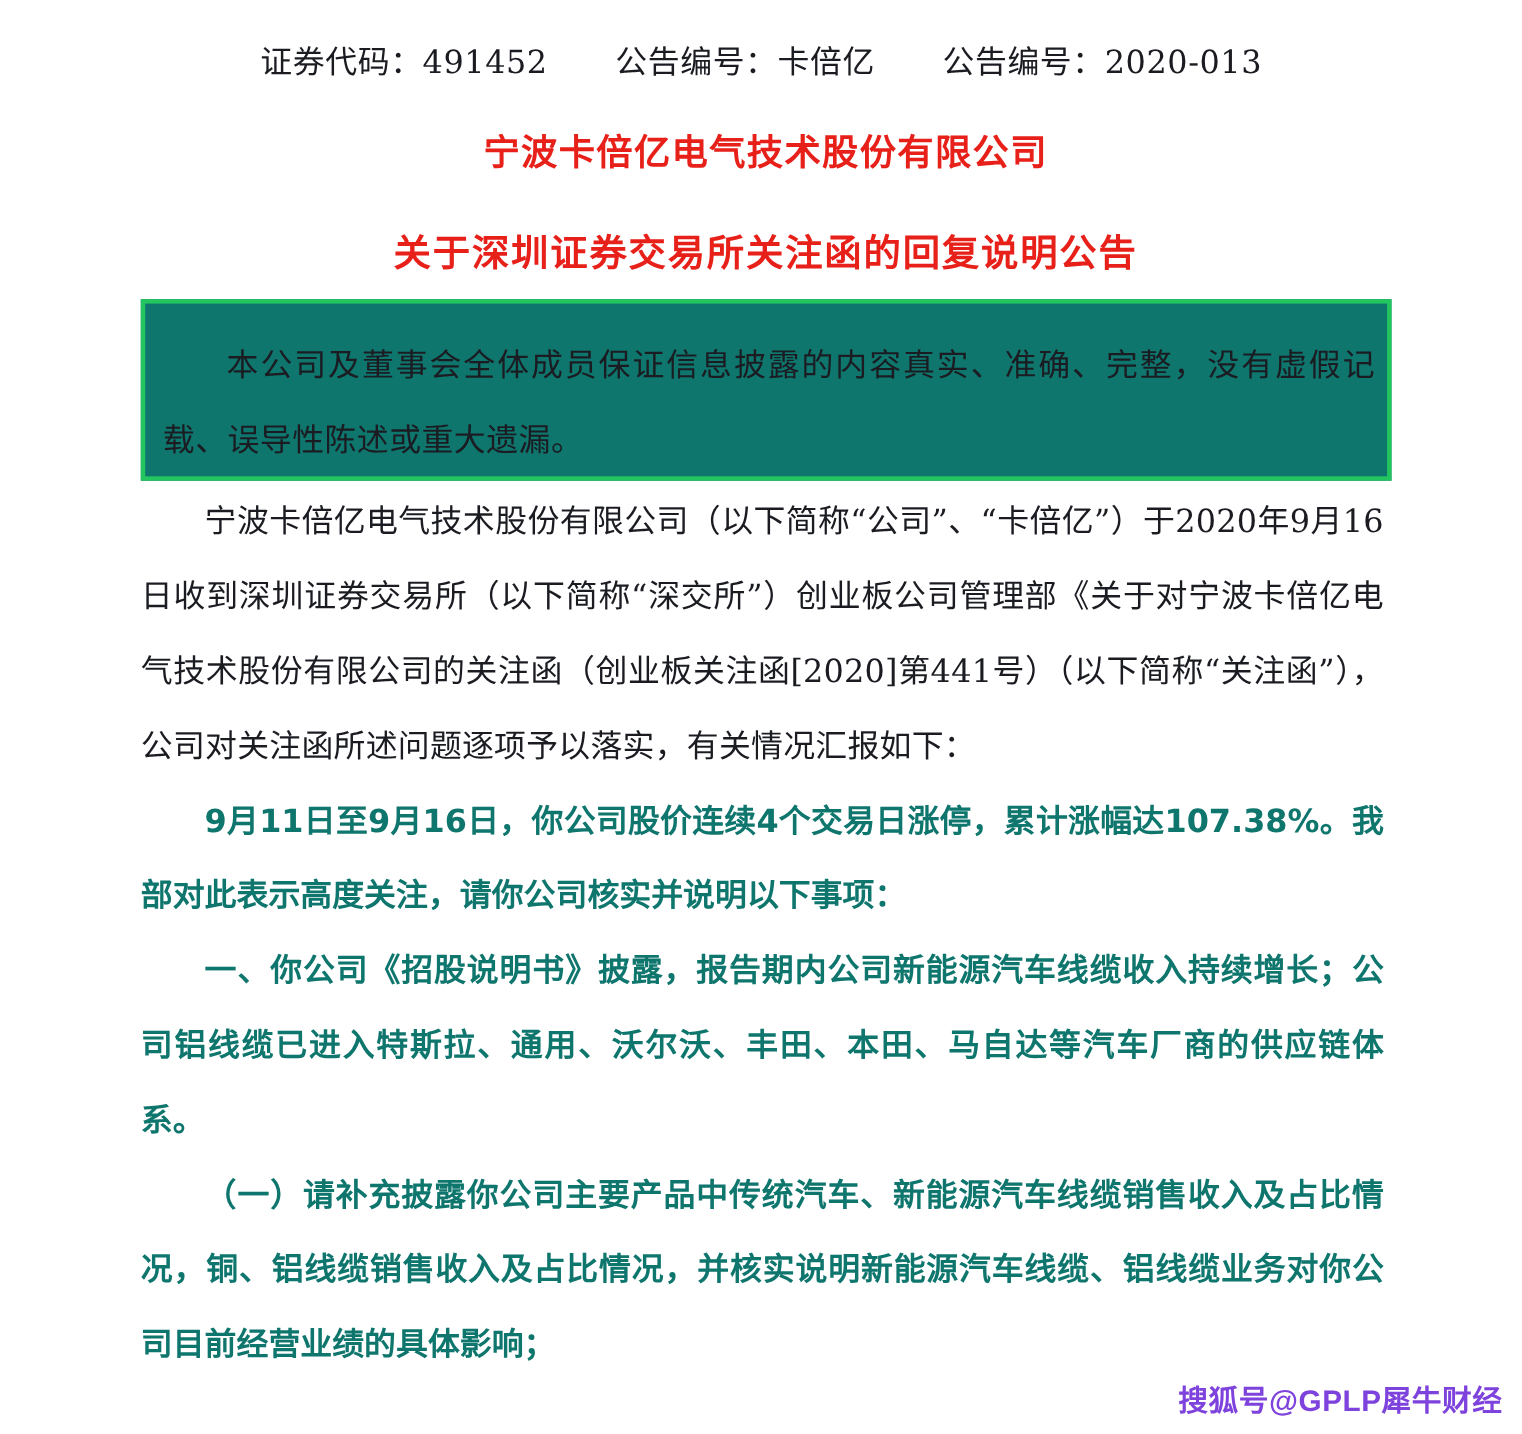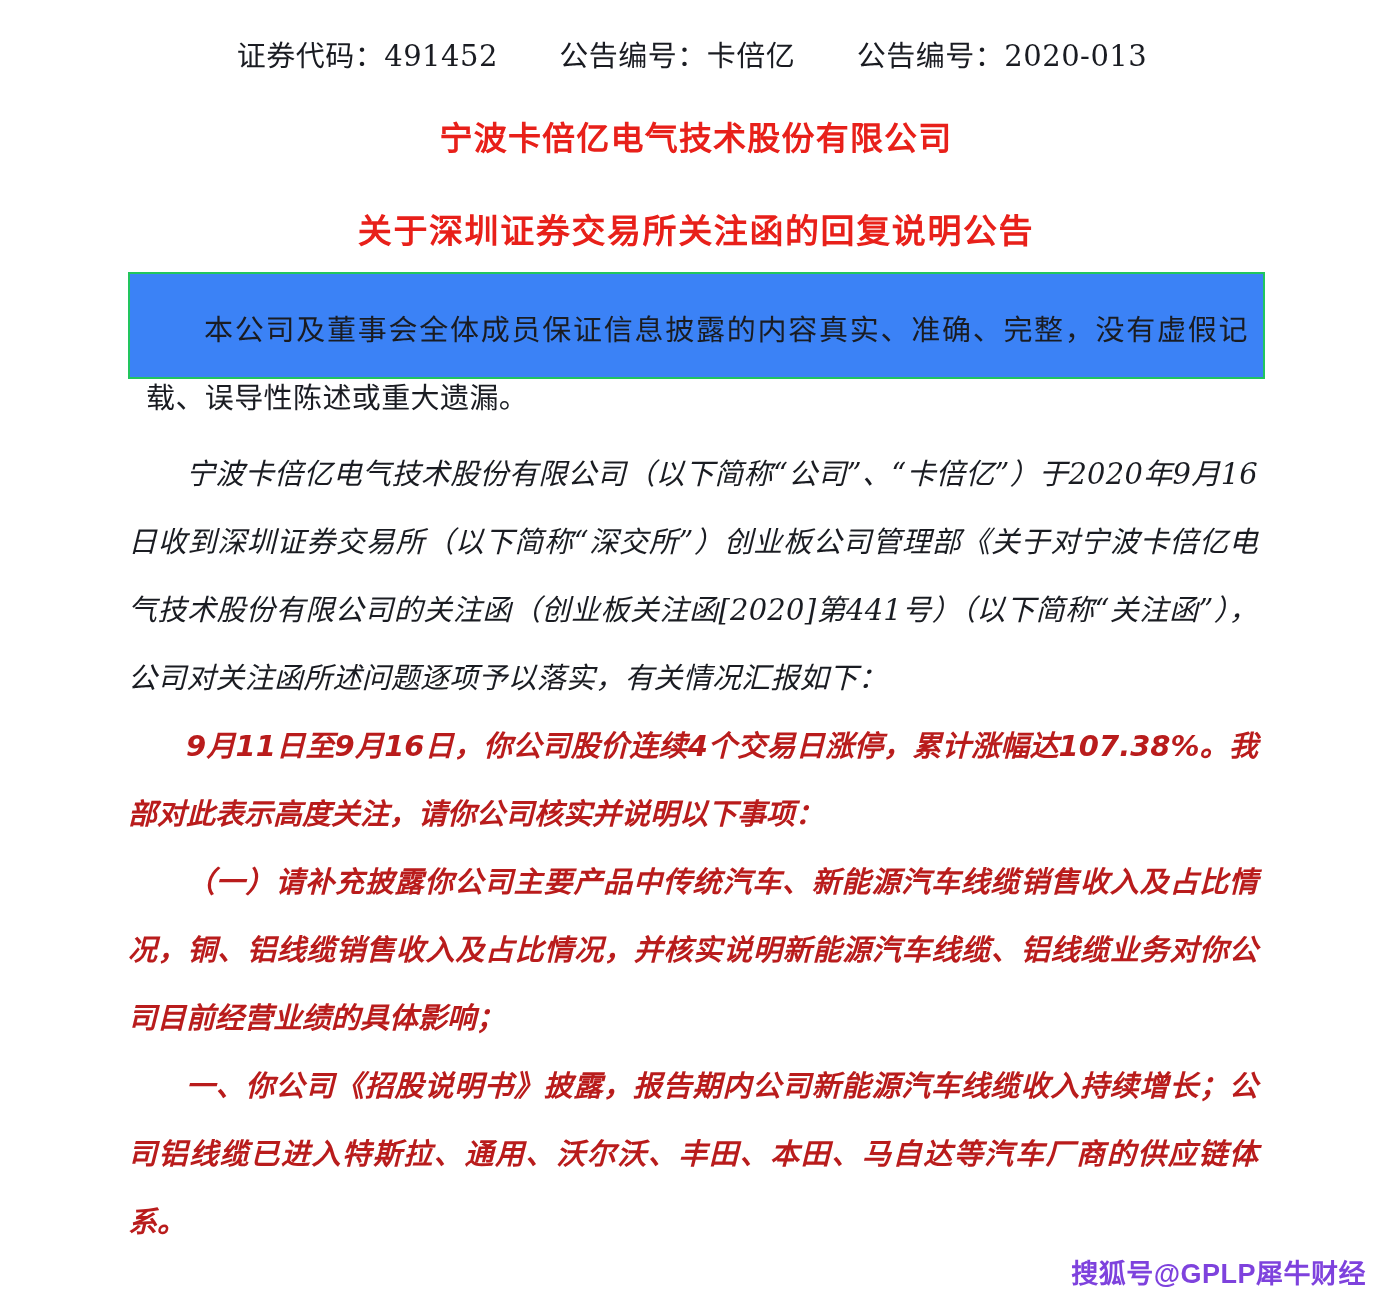--- a/index.html
+++ b/index.html
@@ -70,24 +70,24 @@
     font-size: 34px;
     letter-spacing: 1.6px;
   }
 
   
   .disclaimer-box {
     position: absolute;
     top: 272px;
     left: 128px;
     width: 1137px;
-    height: 107px;
-    border: 2px solid #22c55e;
+    height: 165px;
+    border: 4px solid #22c55e;
     box-sizing: border-box;
-    background: #3b82f6;
+    background: #0f766e;
   }
   .disclaimer-text {
     position: absolute;
     top: 22px;
     left: 16px;
     width: 1102px;
     font-size: 29px;
     line-height: 68px;
     text-align: justify;
     text-align-last: left;
@@ -95,37 +95,36 @@
     letter-spacing: 0.4px;
     color: #1a1c22;
   }
 
   
   .body-area {
     position: absolute;
     top: 440px;
     left: 128px;
     width: 1130px;
-    font-style: italic;
   }
   p.para {
     margin: 0;
     font-size: 29px;
     line-height: 68px;
     text-align: justify;
     text-align-last: left;
     text-indent: 58px;
     letter-spacing: 0.2px;
     color: #1a1c22;
   }
   p.para.bold {
     font-weight: bold;
     font-family: "DejaVu Sans", "Liberation Sans", sans-serif;
     letter-spacing: 0;
-    color: #b91c1c;
+    color: #0f766e;
   }
   p.para.sub {
     margin-top: 0;
   }
 
   
   .watermark {
     position: absolute;
     right: 18px;
     bottom: 12px;
@@ -157,19 +156,19 @@
     <span class="title-line second">关于深圳证券交易所关注函的回复说明公告</span>
   </div>
 
   <div class="disclaimer-box">
     <div class="disclaimer-text">本公司及董事会全体成员保证信息披露的内容真实、准确、完整，没有虚假记载、误导性陈述或重大遗漏。</div>
   </div>
 
   <div class="body-area">
     <p class="para">宁波卡倍亿电气技术股份有限公司（以下简称“公司”、“卡倍亿”）于2020年9月16日收到深圳证券交易所（以下简称“深交所”）创业板公司管理部《关于对宁波卡倍亿电气技术股份有限公司的关注函（创业板关注函[2020]第441号）（以下简称“关注函”），公司对关注函所述问题逐项予以落实，有关情况汇报如下：</p>
     <p class="para bold">9月11日至9月16日，你公司股价连续4个交易日涨停，累计涨幅达107.38%。我部对此表示高度关注，请你公司核实并说明以下事项：</p>
+    <p class="para bold">一、你公司《招股说明书》披露，报告期内公司新能源汽车线缆收入持续增长；公司铝线缆已进入特斯拉、通用、沃尔沃、丰田、本田、马自达等汽车厂商的供应链体系。</p>
     <p class="para bold sub">（一）请补充披露你公司主要产品中传统汽车、新能源汽车线缆销售收入及占比情况，铜、铝线缆销售收入及占比情况，并核实说明新能源汽车线缆、铝线缆业务对你公司目前经营业绩的具体影响；</p>
-    <p class="para bold">一、你公司《招股说明书》披露，报告期内公司新能源汽车线缆收入持续增长；公司铝线缆已进入特斯拉、通用、沃尔沃、丰田、本田、马自达等汽车厂商的供应链体系。</p>
   </div>
 
   <div class="watermark">搜狐号@GPLP犀牛财经</div>
 
 </div>
 
 </body></html>

